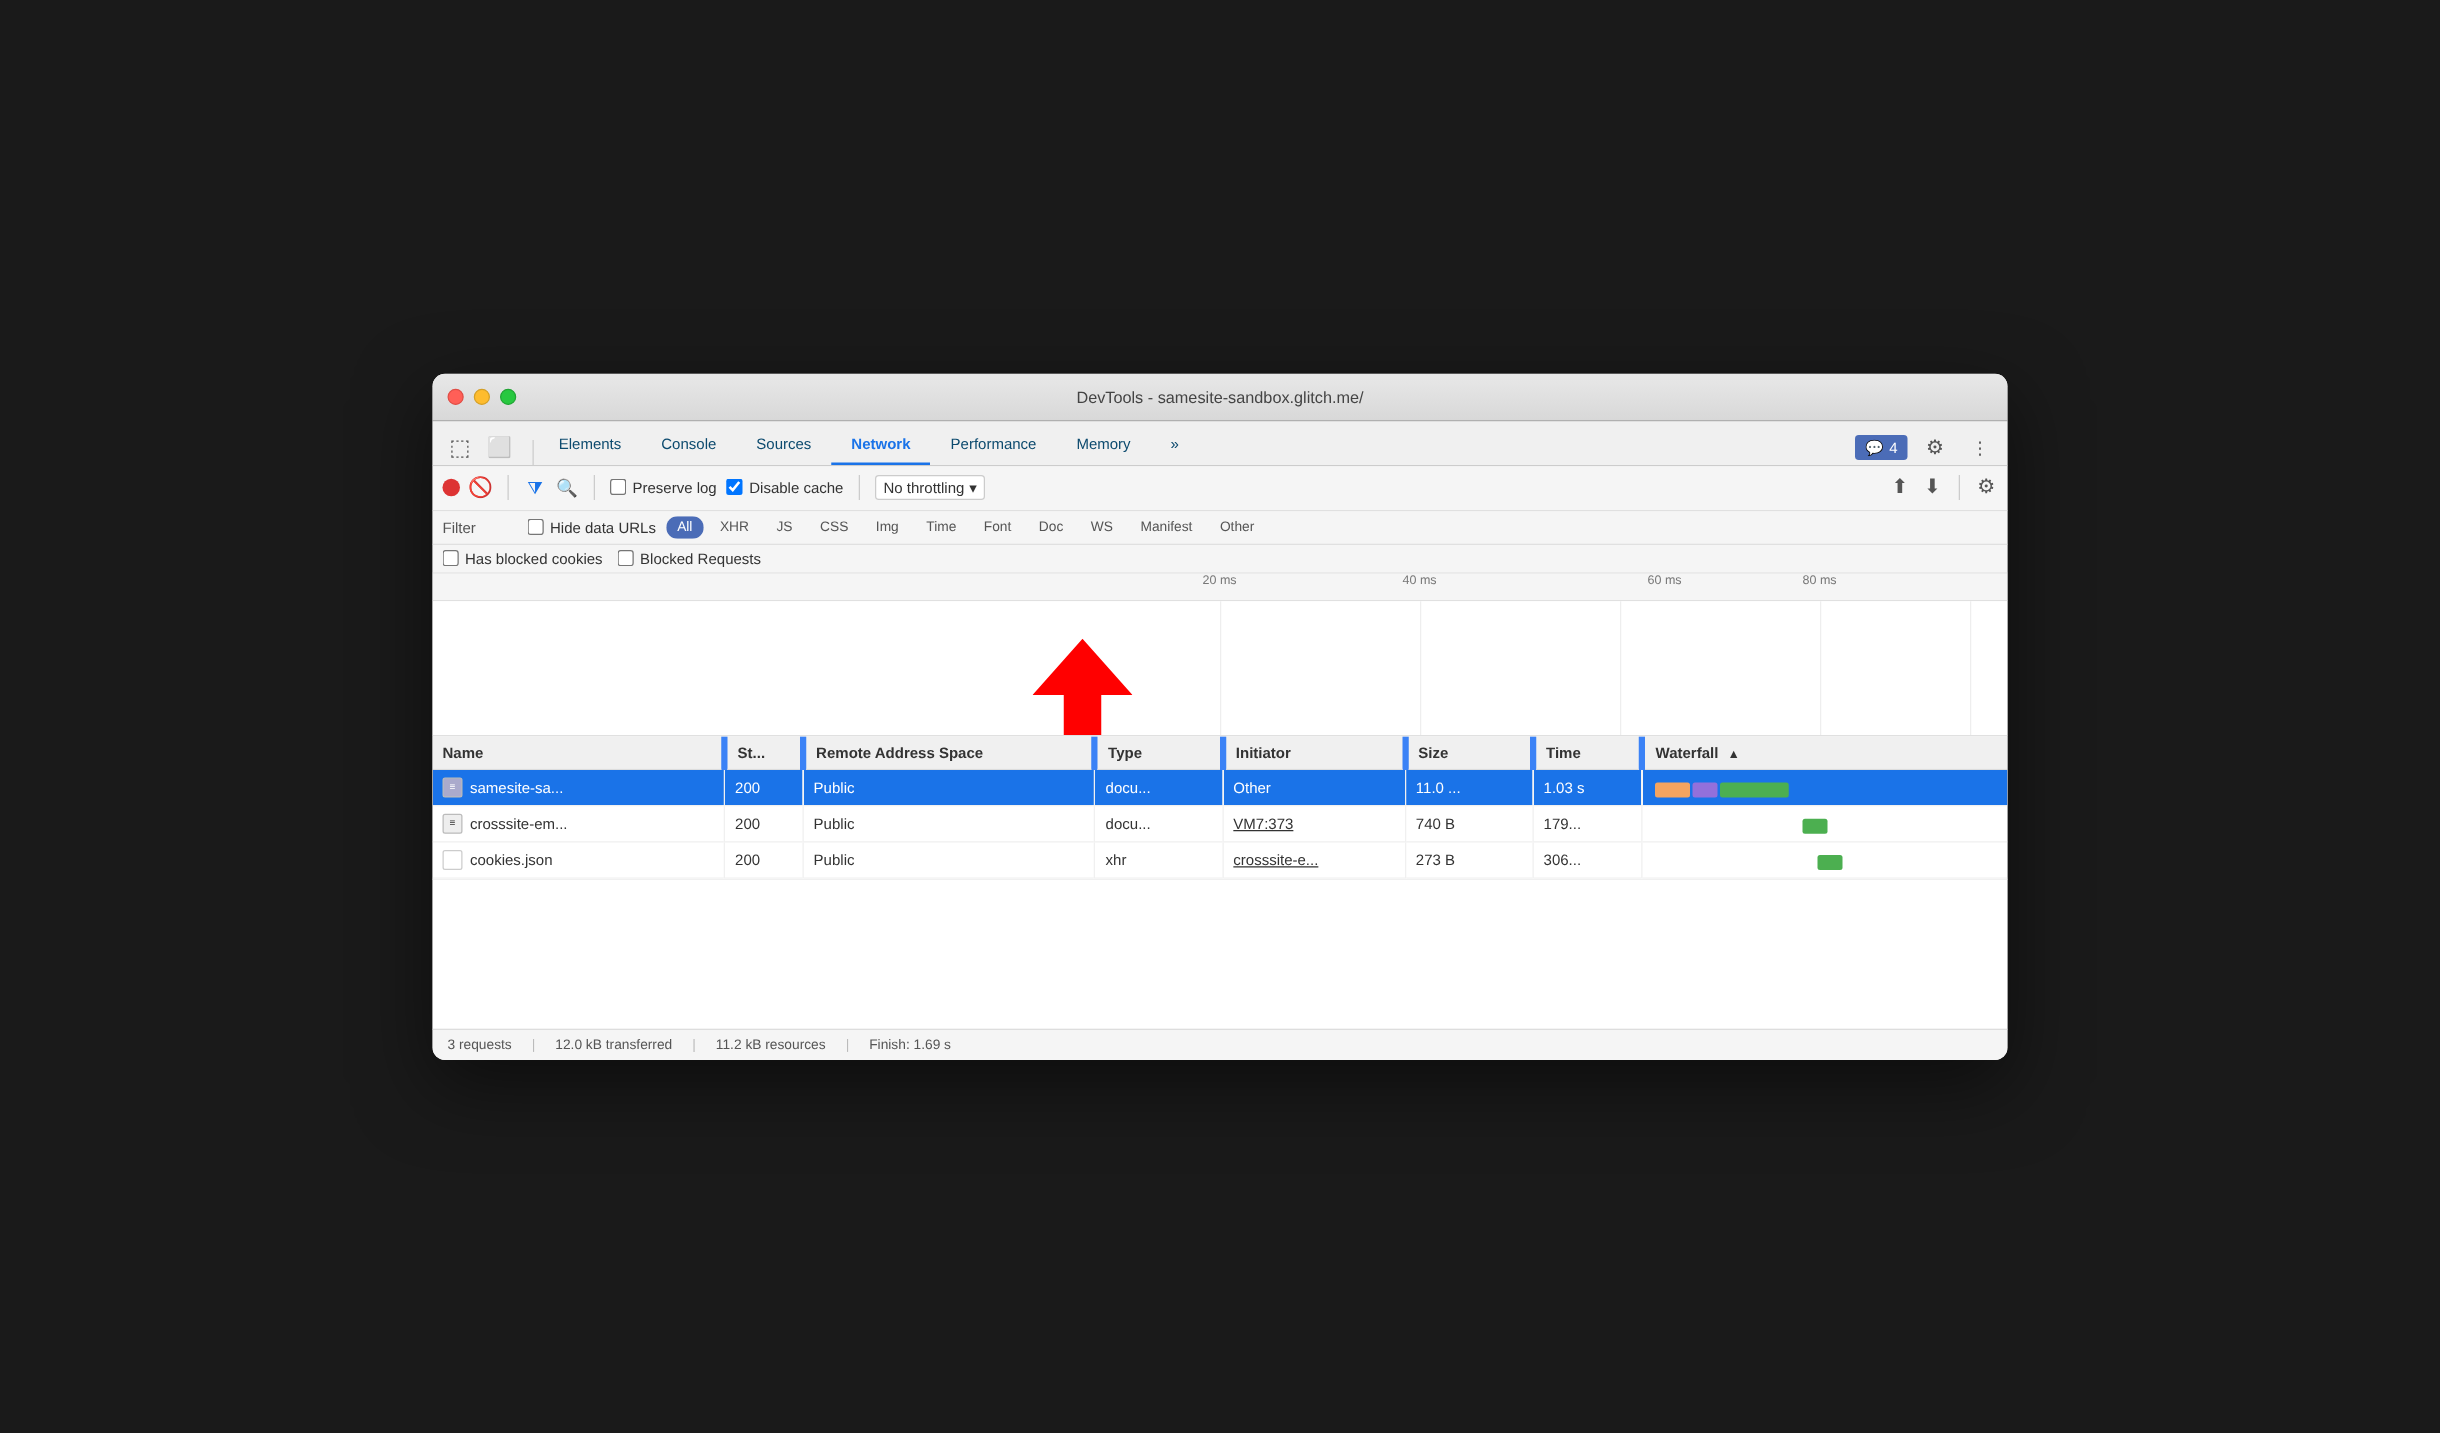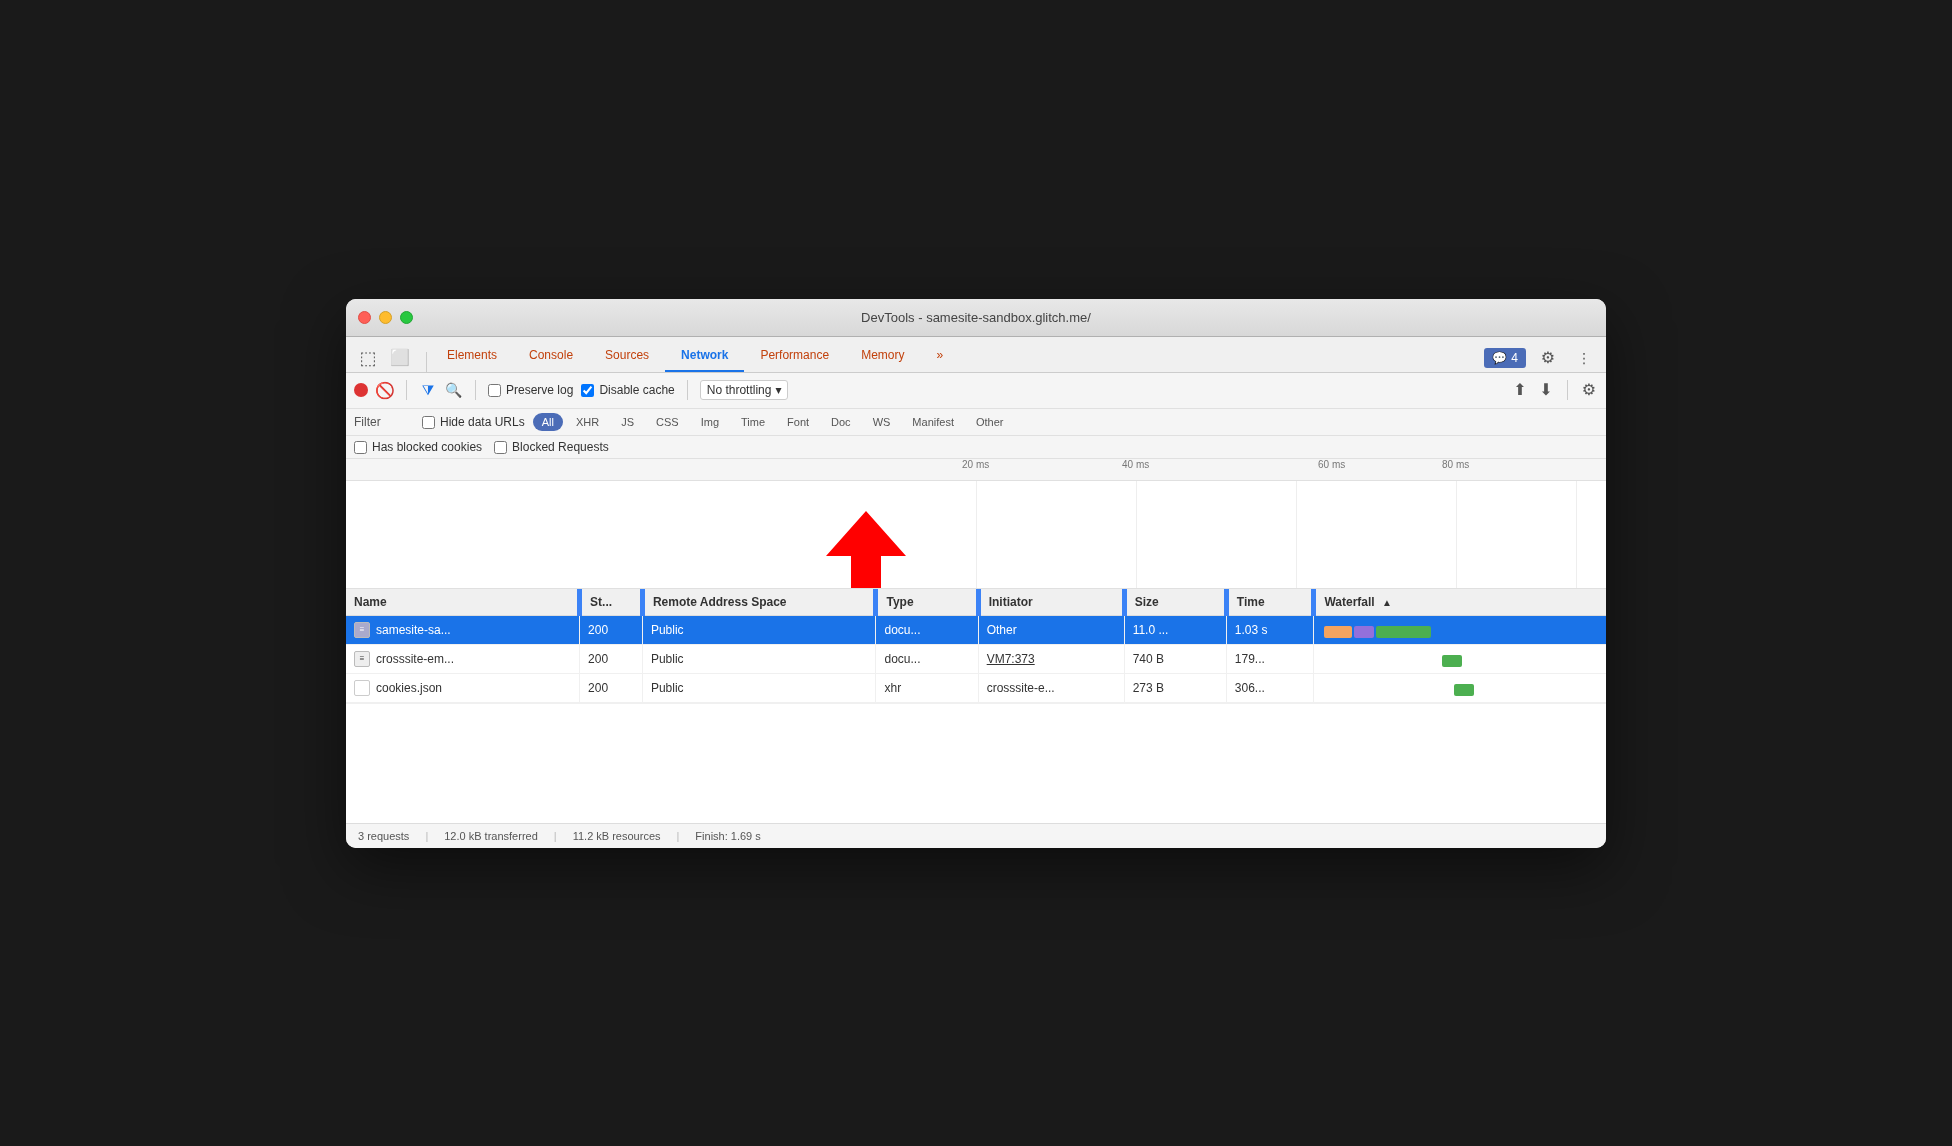--- a/index.html
+++ b/index.html
@@ -55,21 +55,21 @@
       background: #f0f0f0;
       display: flex;
       align-items: flex-end;
       padding: 0 8px;
       border-bottom: 1px solid #ccc;
       height: 36px;
     }
     .tab {
       padding: 8px 16px;
       font-size: 12px;
-      color: #c2410c;
+      color: #0c4a6e;
       cursor: pointer;
       border-bottom: 2px solid transparent;
       white-space: nowrap;
     }
     .tab.active {
       color: #1a73e8;
       border-bottom: 2px solid #1a73e8;
       font-weight: 600;
     }
     .toolbar-right {
@@ -111,21 +111,21 @@
       cursor: pointer;
       color: #555;
       font-size: 14px;
     }
     .filter-icon {
       color: #1a73e8;
       font-size: 14px;
     }
     .checkbox-label {
       display: flex;
-      align-items: flex-end;
+      align-items: flex-start;
       gap: 5px;
       font-size: 12px;
       color: #333;
       cursor: pointer;
       white-space: nowrap;
     }
     .checkbox-label input[type=checkbox] {
       width: 13px; height: 13px;
     }
     .divider-v {
@@ -477,21 +477,21 @@
             <td>
               <div class="name-col">
                 <div class="file-icon" style="background:#fff; border: 1px solid #ccc;"></div>
                 <span>cookies.json</span>
               </div>
             </td>
             <td>200</td>
             <td>Public</td>
             <td>xhr</td>
             <td>
-              <span style=" text-align: right;">crosssite-e...</span>
+              <span style="text-decoration: underline; text-align: right;">crosssite-e...</span>
             </td>
             <td>273 B</td>
             <td>306...</td>
             <td>
               <div style="position: relative; height: 16px; min-width: 160px;">
                 <div class="waterfall-bar wf-green" style="left: 132px; width: 20px;"></div>
               </div>
             </td>
           </tr>
         </tbody>

